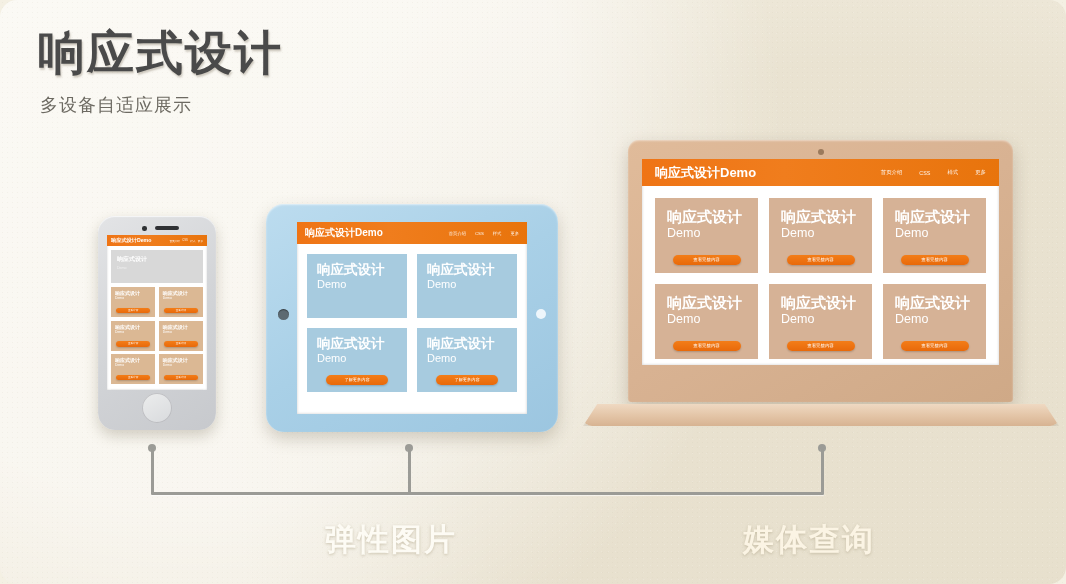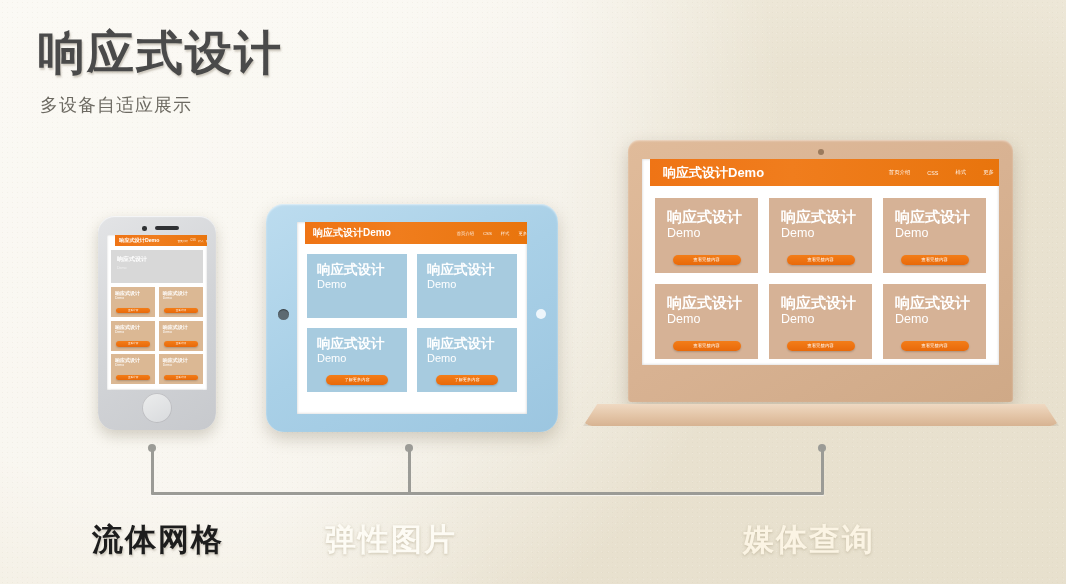--- a/index.html
+++ b/index.html
@@ -10,20 +10,21 @@
     background:#f4f0e3;
     position:relative;
   }
   
   #stage{
     position:absolute;inset:0;
     background:
       radial-gradient(circle at 18% 22%, rgba(255,255,255,.55) 0 38%, rgba(0,0,0,0) 60%),
       radial-gradient(circle at 82% 78%, rgba(222,213,190,.45) 0 40%, rgba(0,0,0,0) 65%),
       linear-gradient(160deg,#f7f3e8 0%,#f2ede0 45%,#efe9da 100%);
+    border-radius: 17px;
   }
   #grain{
     position:absolute;inset:0;pointer-events:none;opacity:.5;
     background-image:
       radial-gradient(rgba(190,180,155,.22) .6px, rgba(0,0,0,0) .7px),
       radial-gradient(rgba(255,255,255,.35) .6px, rgba(0,0,0,0) .7px);
     background-size:5px 5px, 7px 7px;
     background-position:0 0, 3px 2px;
   }
 
@@ -117,21 +118,21 @@
   }
   .lap-notch{
     position:absolute;left:50%;bottom:21px;margin-left:-37px;width:74px;height:7px;
     background:#cfa987;border-radius:0 0 5px 5px;
   }
 
   
   .site-head{
     width:100%;display:flex;align-items:center;justify-content:space-between;
     background:linear-gradient(90deg,#ef7415 0%,#f07d1d 40%,#e8740c 100%);
-    box-sizing:border-box;color:#fff;margin-left:8px;
+    box-sizing:border-box;color:#fff;
   }
   .site-head .brand{font-weight:bold;color:#fff;white-space:nowrap;}
   .site-head .nav{display:flex;align-items:center;}
   .site-head .nav span{color:rgba(255,255,255,.92);white-space:nowrap;}
   .site-body{box-sizing:border-box;width:100%;}
   .card{
     position:relative;box-sizing:border-box;
     display:flex;flex-direction:column;justify-content:flex-start;
   }
   .card .c1{color:#fff;font-weight:bold;line-height:1.05;}
@@ -377,16 +378,15 @@
   <div id="connectors">
     <div class="dot" style="left:148px;top:14px"></div>
     <div class="stem" style="left:151px;top:18px;height:46px"></div>
     <div class="dot" style="left:405px;top:14px"></div>
     <div class="stem" style="left:408px;top:18px;height:46px"></div>
     <div class="dot" style="left:818px;top:14px"></div>
     <div class="stem" style="left:821px;top:18px;height:46px"></div>
     <div class="rail" style="left:151px;top:62px;width:673px"></div>
   </div>
 
-  <div class="caption" id="cap0">流体网格</div>
   <div class="caption" id="cap2">媒体查询</div>
   <div class="caption" id="cap1">弹性图片</div>
 </div>
 
 </body></html>

